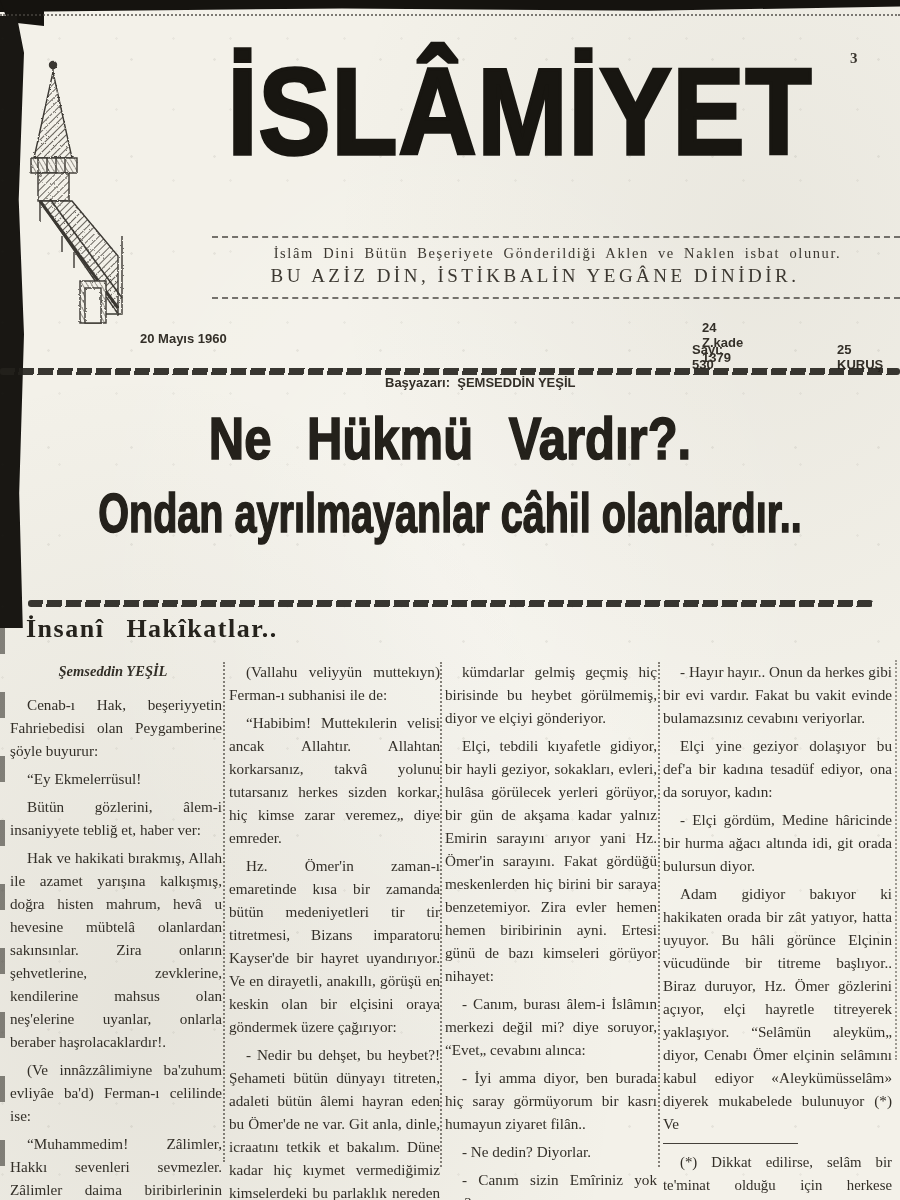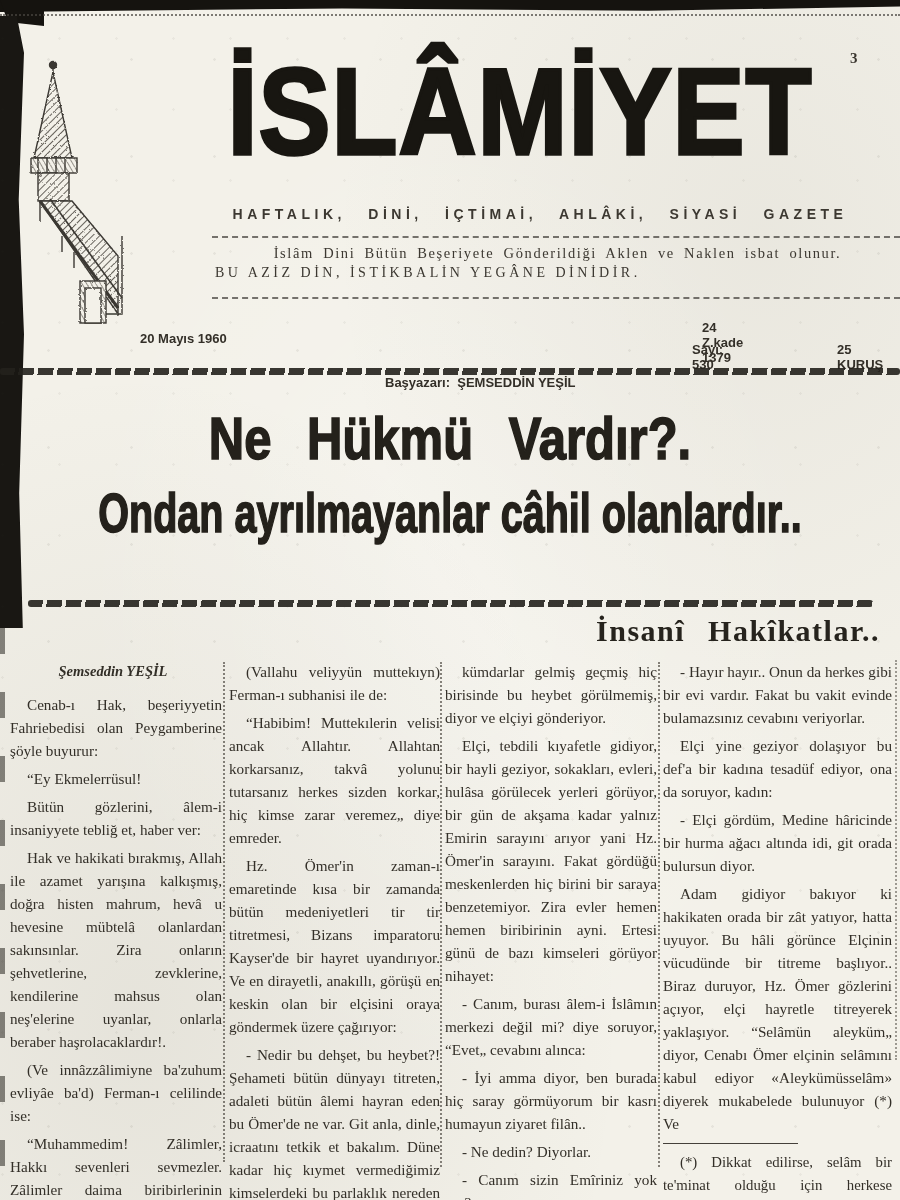--- a/index.html
+++ b/index.html
@@ -45,22 +45,22 @@
     text-shadow:0 0 1px #181611;
   }
   .subtitle{position:absolute;left:200px;top:206px;width:680px;text-align:center;
     font-family:"Liberation Sans",sans-serif;font-size:14px;font-weight:700;
     letter-spacing:4.5px;word-spacing:14px;color:#3c3831;}
   .rule{position:absolute;border-top:2px dashed #4a4742;opacity:.75;}
   .rule-1{left:212px;top:236px;width:688px;}
   .rule-2{left:212px;top:297px;width:688px;}
   .motto1{position:absolute;left:215px;top:245px;width:685px;text-align:center;
     font-size:14.5px;letter-spacing:1.6px;color:#3c3831;word-spacing:4px;}
-  .motto2{position:absolute;left:215px;top:265px;width:640px;text-align:left;
-    font-size:14px;letter-spacing:3.5px;color:#3c3831;font-weight:500;}
+  .motto2{position:absolute;left:215px;top:265px;width:640px;text-align:center;
+    font-size:19px;letter-spacing:3.5px;color:#3c3831;font-weight:500;}
 
   .dateline{position:absolute;left:0;top:315px;width:723px;height:50px;
     font-family:"Liberation Sans",sans-serif;font-size:13px;font-weight:700;color:#332f28;}
   .dl-date{position:absolute;left:140px;top:16px;}
   .dl-editor{position:absolute;left:385px;top:24px;margin-top:36px;}
   .dl-hijri{position:absolute;left:702px;top:5px;}
   .dl-issue{position:absolute;left:692px;top:27px;}
   .dl-price{position:absolute;left:837px;top:27px;}
 
   .zigzag{position:absolute;height:7px;
@@ -71,22 +71,22 @@
 
   
   .headline{position:absolute;left:0;top:392px;width:900px;text-align:center;
     font-family:"Liberation Sans","DejaVu Sans",sans-serif;font-weight:700;color:#24211b;}
   .hl-line{display:block;}
   .hl-line>span{display:inline-block;white-space:nowrap;-webkit-text-stroke:1.3px #24211b;}
   .hl-1{margin-top:6px;}  .hl-1>span{font-size:47px;transform:scaleY(1.22);}
   .hl-2{margin-top:18px;} .hl-2>span{font-size:49px;word-spacing:22px;transform:scaleY(1.22);}
   .hl-3{margin-top:20px;} .hl-3>span{font-size:46px;transform:scale(.86,1.2);}
 
-  .section-title{position:absolute;left:20px;top:614px;width:860px;text-align:right;
-    font-size:30px;font-weight:700;letter-spacing:1.5px;word-spacing:14px;color:#26231d;}
+  .section-title{position:absolute;left:26px;top:614px;width:860px;text-align:left;
+    font-size:26px;font-weight:700;letter-spacing:1.5px;word-spacing:14px;color:#26231d;}
 
   
   .columns{position:absolute;left:10px;top:660px;width:882px;height:520px;}
   .col{position:absolute;top:0;font-size:15.2px;line-height:23px;text-align:justify;color:#332f28;}
   .col-1{left:0;width:212px;}
   .col-2{left:219px;width:211px;}
   .col-3{left:435px;width:212px;}
   .col-4{left:653px;width:229px;}
   .col p{margin:0 0 5px;text-indent:17px;}
   .byline{text-align:center;font-style:italic;font-weight:700;font-size:14.5px;
@@ -143,21 +143,20 @@
       <line x1="52" y1="180" x2="52" y2="196"></line>
         <line x1="64" y1="196" x2="64" y2="212"></line>
       <line x1="30" y1="145" x2="30" y2="166"></line>
       <polyline points="96,258 112,258 112,180"></polyline>
     </g>
   </svg>
 
   <div class="title-wrap">
     <span class="title">İSLÂMİYET</span>
   </div>
-  <div class="subtitle">HAFTALIK, DİNİ, İÇTİMAİ, AHLÂKİ, SİYASİ GAZETE</div>
   <div class="rule rule-1"></div>
   <div class="motto1">İslâm Dini Bütün Beşeriyete Gönderildiği Aklen ve Naklen isbat olunur.</div>
   <div class="motto2">BU AZİZ DİN, İSTİKBALİN YEGÂNE DİNİDİR.</div>
   <div class="rule rule-2"></div>
 
   <div class="dateline">
     <span class="dl-date">20 Mayıs 1960</span>
     <span class="dl-editor"><span>Başyazarı:</span>&nbsp; <span>ŞEMSEDDİN YEŞİL</span></span>
     <span class="dl-hijri">24 Z.kade 1379</span>
     <span class="dl-issue">Sayı: 530</span>

